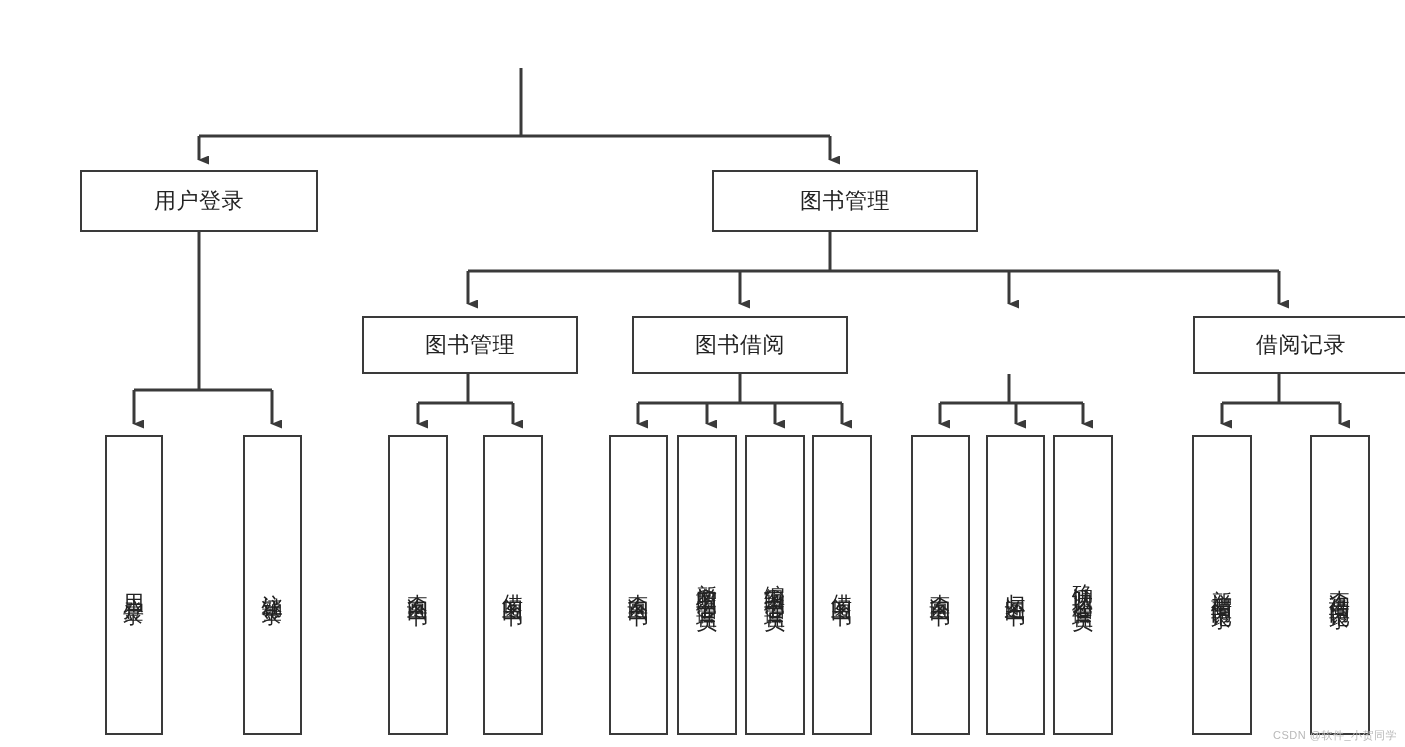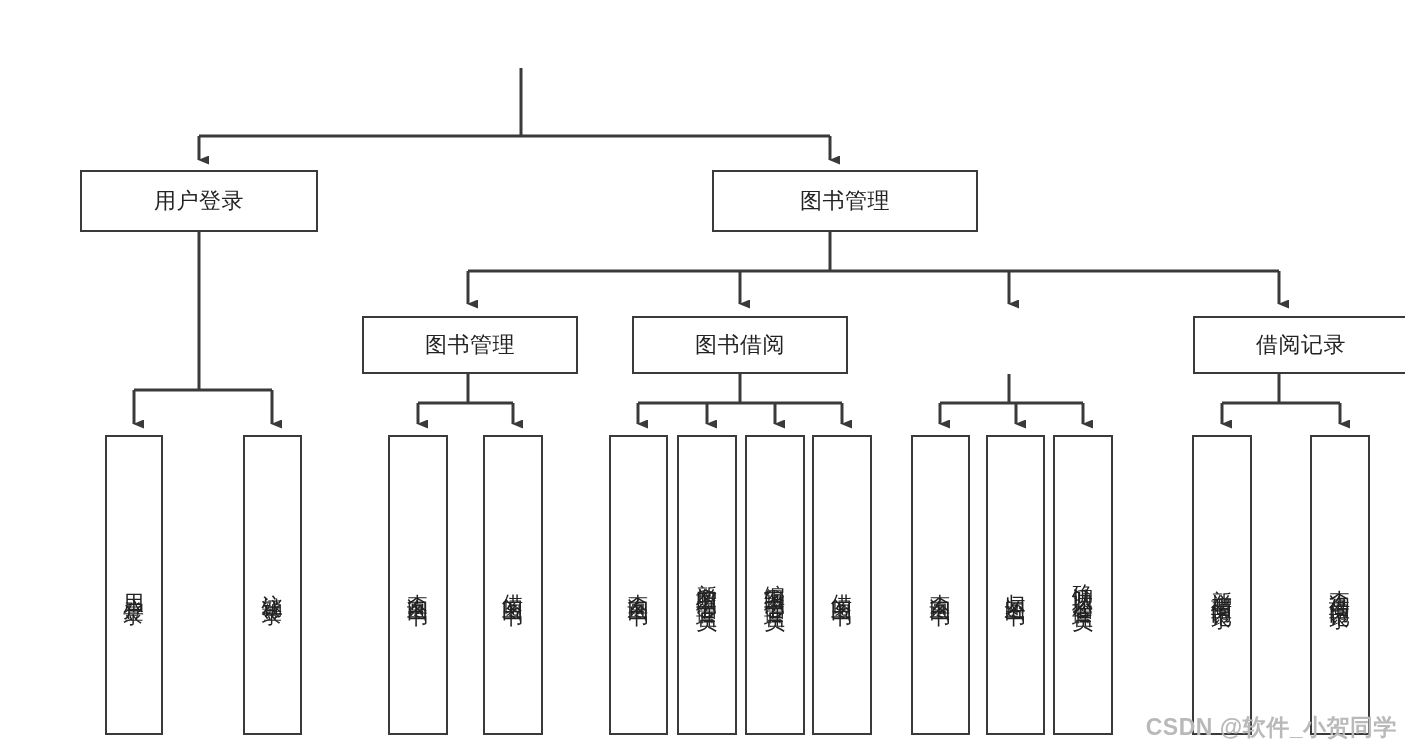--- a/index.html
+++ b/index.html
@@ -47,26 +47,25 @@
     writing-mode: vertical-rl;
     text-orientation: upright;
     letter-spacing: 4px;
     line-height: 1;
     white-space: nowrap;
   }
   .watermark {
     position: absolute;
     right: 8px;
     bottom: 4px;
-    font-size: 23px;
+    font-size: 11px;
     color: #b9b9b9;
     white-space: nowrap;
     letter-spacing: 0.5px;
     pointer-events: none;
-    font-weight: bold;
   }
 </style>
 </head>
 <body>
 
 <div id="diagram-root">
 
   <svg id="diagram-svg" viewBox="0 0 1405 747" xmlns="http://www.w3.org/2000/svg">
     <defs>
       <marker id="arrowhead" markerWidth="9" markerHeight="11" refX="4.5" refY="10" orient="auto" markerUnits="userSpaceOnUse">

